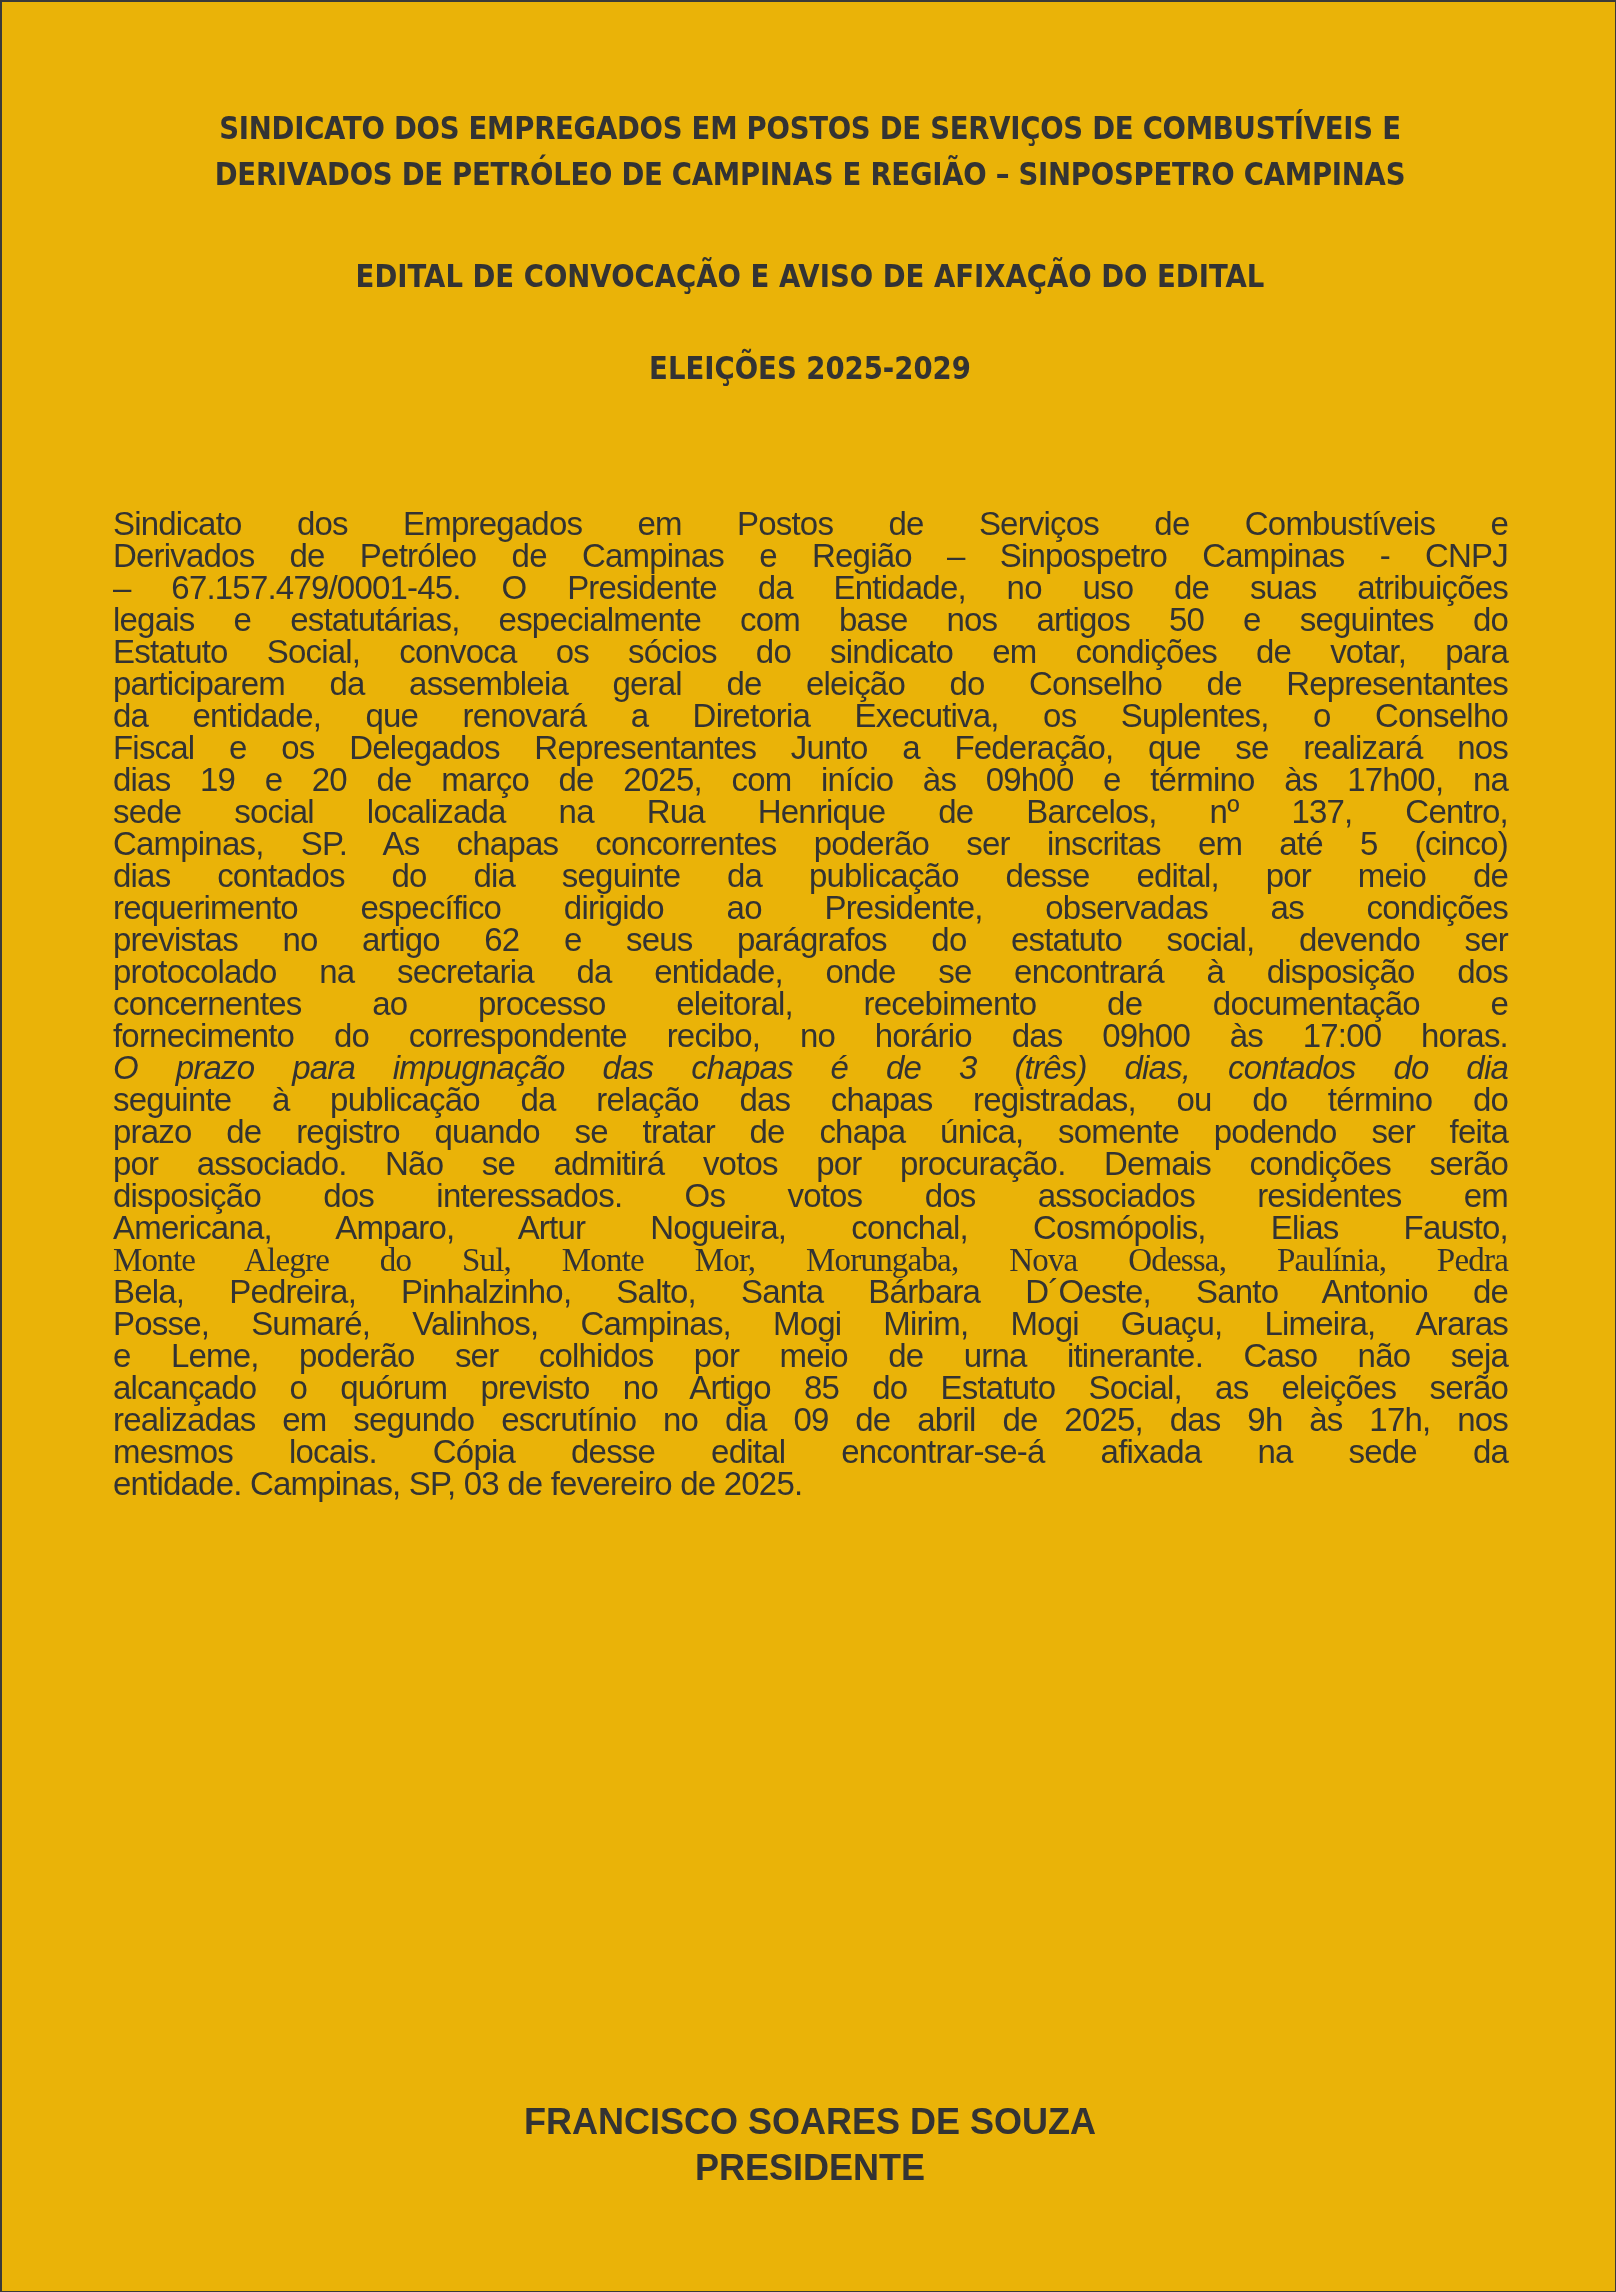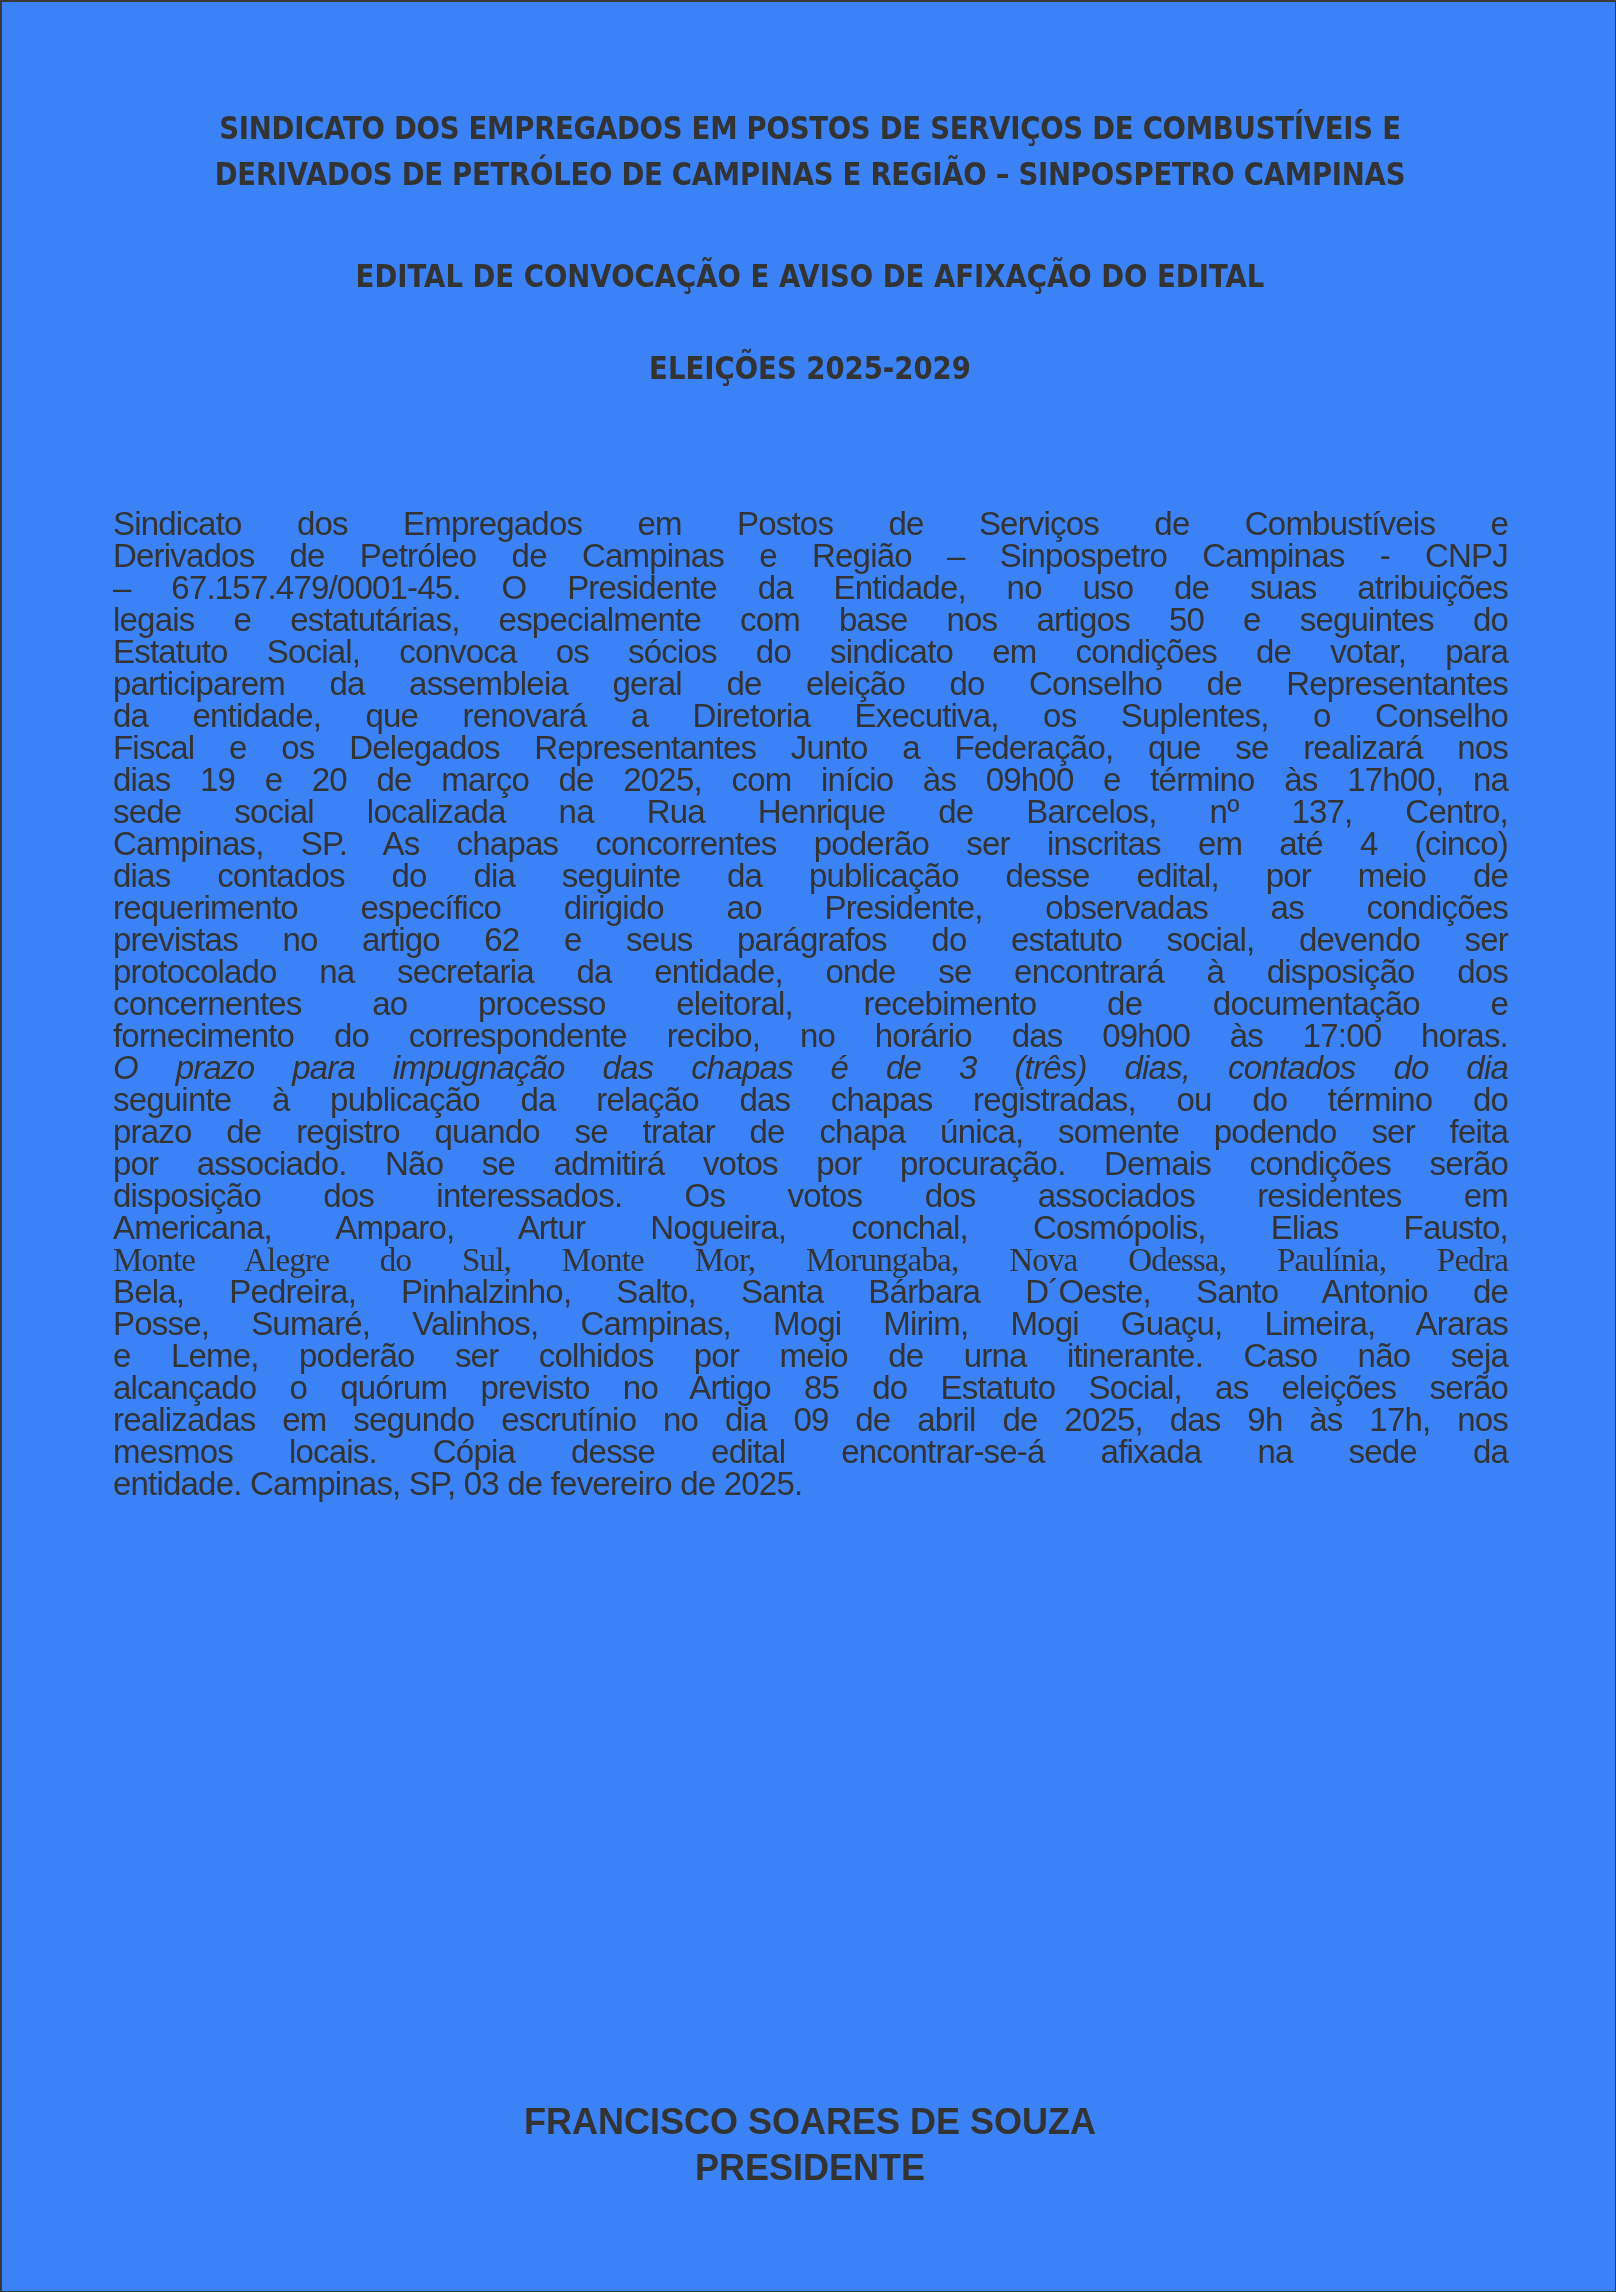--- a/index.html
+++ b/index.html
@@ -14,21 +14,21 @@
       overflow: hidden;
     }
     .frame {
       position: absolute;
       left: 0;
       top: 0;
       width: 1617px;
       height: 2293px;
       box-sizing: border-box;
       border: 2.8px solid #3a3a3a;
-      background: #3b82f6;
+      background: #eab308;
     }
     .header {
       position: absolute;
       left: 92px;
       width: 1432px;
       text-align: center;
       color: #333333;
       font-family: "DejaVu Sans", sans-serif;
       font-weight: bold;
     }
@@ -122,21 +122,21 @@
       <div class="body-line"><span class="fit" style="white-space: normal;">Sindicato dos Empregados em Postos de Serviços de Combustíveis e</span></div>
       <div class="body-line"><span class="fit" style="white-space: normal;">Derivados de Petróleo de Campinas e Região – Sinpospetro Campinas - CNPJ</span></div>
       <div class="body-line"><span class="fit" style="white-space: normal;">– 67.157.479/0001-45. O Presidente da Entidade, no uso de suas atribuições</span></div>
       <div class="body-line"><span class="fit" style="white-space: normal;">legais e estatutárias, especialmente com base nos artigos 50 e seguintes do</span></div>
       <div class="body-line"><span class="fit" style="white-space: normal;">Estatuto Social, convoca os sócios do sindicato em condições de votar, para</span></div>
       <div class="body-line"><span class="fit" style="white-space: normal;">participarem da assembleia geral de eleição do Conselho de Representantes</span></div>
       <div class="body-line"><span class="fit" style="white-space: normal;">da entidade, que renovará a Diretoria Executiva, os Suplentes, o Conselho</span></div>
       <div class="body-line"><span class="fit" style="white-space: normal;">Fiscal e os Delegados Representantes Junto a Federação, que se realizará nos</span></div>
       <div class="body-line"><span class="fit" style="white-space: normal;">dias 19 e 20 de março de 2025, com início às 09h00 e término às 17h00, na</span></div>
       <div class="body-line"><span class="fit" style="white-space: normal;">sede social localizada na Rua Henrique de Barcelos, nº 137, Centro,</span></div>
-      <div class="body-line"><span class="fit" style="white-space: normal;">Campinas, SP. As chapas concorrentes poderão ser inscritas em até 4 (cinco)</span></div>
+      <div class="body-line"><span class="fit" style="white-space: normal;">Campinas, SP. As chapas concorrentes poderão ser inscritas em até 5 (cinco)</span></div>
       <div class="body-line"><span class="fit" style="white-space: normal;">dias contados do dia seguinte da publicação desse edital, por meio de</span></div>
       <div class="body-line"><span class="fit" style="white-space: normal;">requerimento específico dirigido ao Presidente, observadas as condições</span></div>
       <div class="body-line"><span class="fit" style="white-space: normal;">previstas no artigo 62 e seus parágrafos do estatuto social, devendo ser</span></div>
       <div class="body-line"><span class="fit" style="white-space: normal;">protocolado na secretaria da entidade, onde se encontrará à disposição dos</span></div>
       <div class="body-line"><span class="fit" style="white-space: normal;">concernentes ao processo eleitoral, recebimento de documentação e</span></div>
       <div class="body-line"><span class="fit" style="white-space: normal;">fornecimento do correspondente recibo, no horário das 09h00 às 17:00 horas.</span></div>
       <div class="body-line"><span class="fit" style="white-space: normal; font-style: italic;">O prazo para impugnação das chapas é de 3 (três) dias, contados do dia</span></div>
       <div class="body-line"><span class="fit" style="white-space: normal;">seguinte à publicação da relação das chapas registradas, ou do término do</span></div>
       <div class="body-line"><span class="fit" style="white-space: normal;">prazo de registro quando se tratar de chapa única, somente podendo ser feita</span></div>
       <div class="body-line"><span class="fit" style="white-space: normal;">por associado. Não se admitirá votos por procuração. Demais condições serão</span></div>

